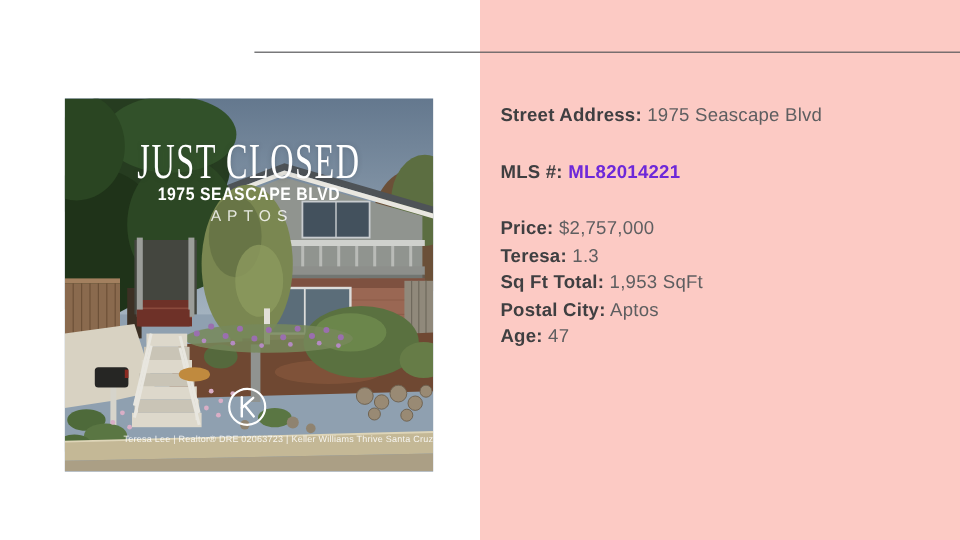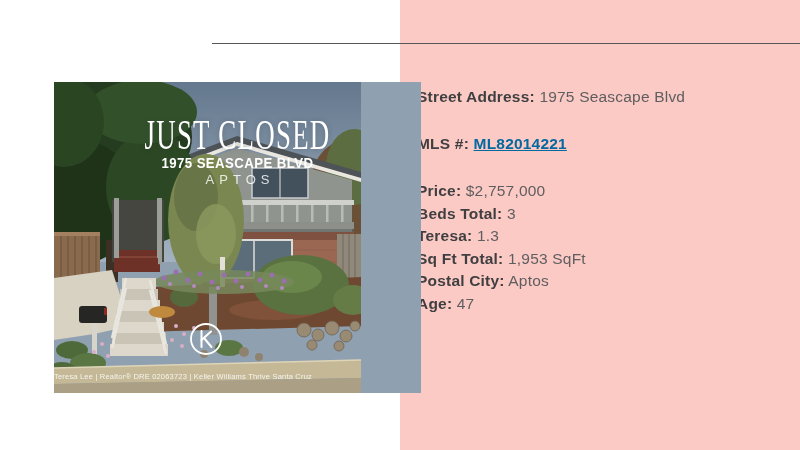--- a/index.html
+++ b/index.html
@@ -7,32 +7,32 @@
   body { font-family:"Liberation Sans", sans-serif; }
   .stage { position:relative; width:800px; height:450px; background:#ffffff; overflow:hidden; }
 
   
   .details-panel {
     position:absolute; left:400px; top:0; width:400px; height:450px;
     background:#fccac4; padding:86px 30px 0 17px;
   }
   .detail-row { font-size:15.5px; line-height:22.5px; letter-spacing:.2px; color:#5e5e60; white-space:nowrap; }
   .detail-row .lbl { font-weight:bold; color:#3f3f41; }
-  .detail-row .val.strong { font-weight:bold; color:#0369a1;text-decoration:underline; }
+  .detail-row .val.strong { font-weight:bold; color:#6d28d9; }
   .detail-row.gap { margin-bottom:24.5px; }
 
   
   .top-divider {
     position:absolute; left:212px; top:43px; width:588px; height:1px;
     background:#57575a; z-index:5;
   }
 
   
   .photo-card {
-    position:absolute; left:54px; top:82px; width:367px; height:311px;
+    position:absolute; left:54px; top:82px; width:307px; height:311px;
     overflow:hidden; background:#8fa0b0;
   }
   .photo-card svg.scene { position:absolute; left:0; top:0; width:307px; height:311px; display:block; }
 
   .headline {
     position:absolute; top:32px; left:0; width:100%; text-align:center;
     font-family:"Liberation Serif", serif; font-weight:400;
     font-size:42px; line-height:1; color:#ffffff; letter-spacing:2px;
     transform:scaleX(.64); transform-origin:50% 50%; white-space:nowrap;
     text-shadow:0 0 6px rgba(40,50,60,.25);
@@ -42,45 +42,41 @@
     font-size:15px; font-weight:bold; color:#ffffff; letter-spacing:.5px;
     transform:scaleX(.88); transform-origin:50% 50%; white-space:nowrap;
   }
   .photo-city {
     position:absolute; top:90px; left:0; width:100%; text-align:center;
     font-size:13px; color:rgba(255,255,255,.82); letter-spacing:5px;
     text-indent:5px; white-space:nowrap;
   }
   .kw-logo { position:absolute; left:135px; top:240px; width:34px; height:34px; }
   .attribution {
-    position:absolute; top:290px; left:0; width:100%; text-align:left;
+    position:absolute; top:279px; left:0; width:100%; text-align:right;
     font-size:7.5px; color:rgba(255,255,255,.85); letter-spacing:.2px; white-space:nowrap;
   }
 </style>
 </head>
 <body>
 
 <div class="stage">
 
   <div class="details-panel">
     <div class="detail-row gap">
       <span class="lbl">Street Address:</span>
       <span class="val">1975 Seascape Blvd</span>
     </div>
     <div class="detail-row gap">
       <span class="lbl">MLS #:</span>
       <span class="val strong">ML82014221</span>
     </div>
     <div class="detail-row">
       <span class="lbl">Price:</span>
       <span class="val">$2,757,000</span>
-    </div>
-    <div class="detail-row">
-      <span class="lbl">Beds Total:</span>
-      <span class="val">3</span>
     </div>
     <div class="detail-row">
       <span class="lbl">Teresa:</span>
       <span class="val">1.3</span>
     </div>
     <div class="detail-row">
       <span class="lbl">Sq Ft Total:</span>
       <span class="val">1,953 SqFt</span>
     </div>
     <div class="detail-row">

